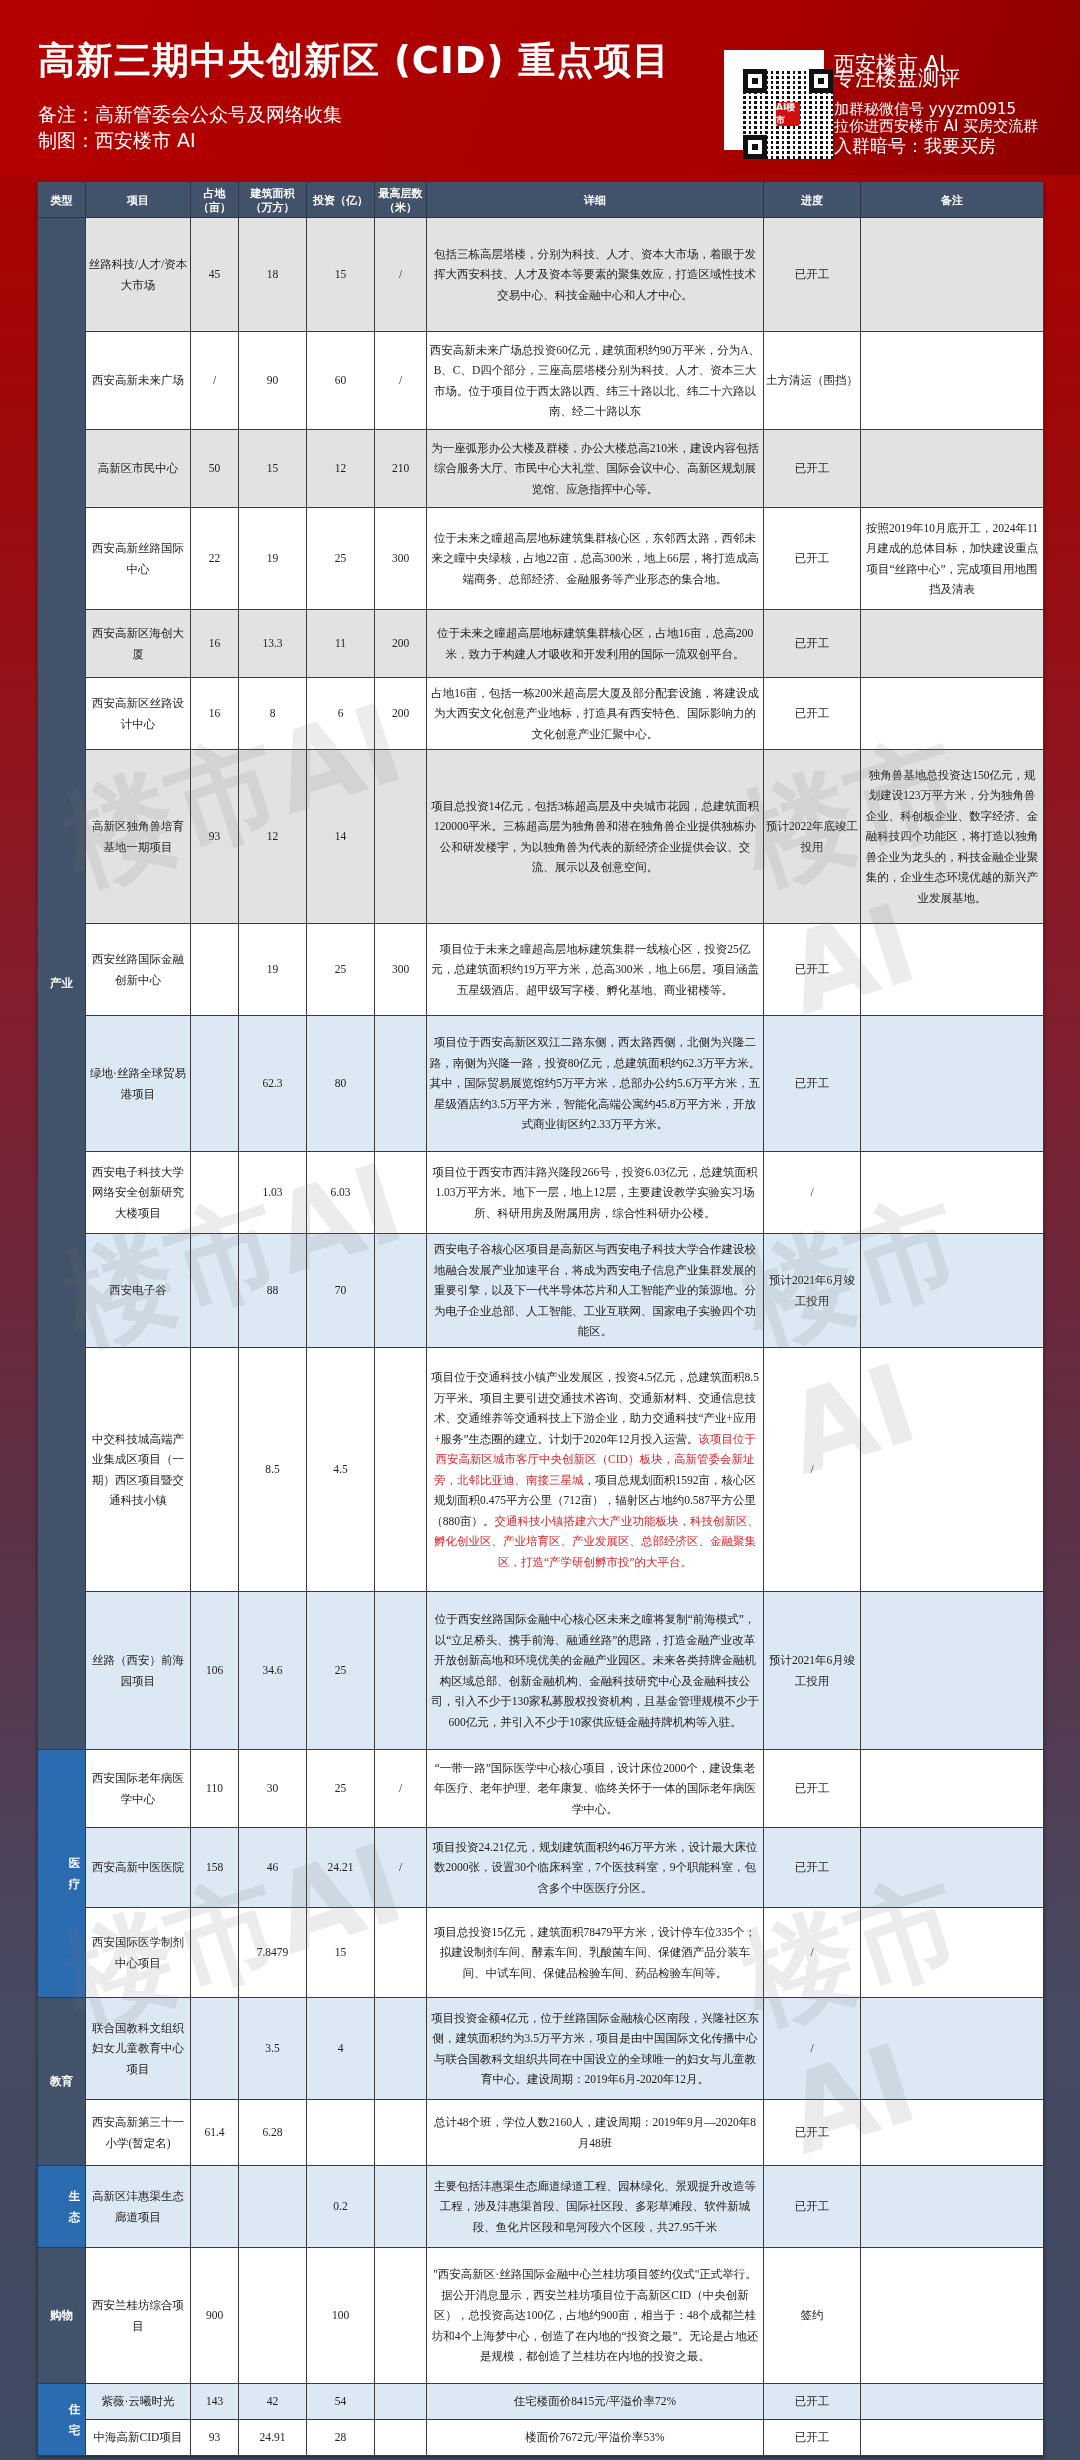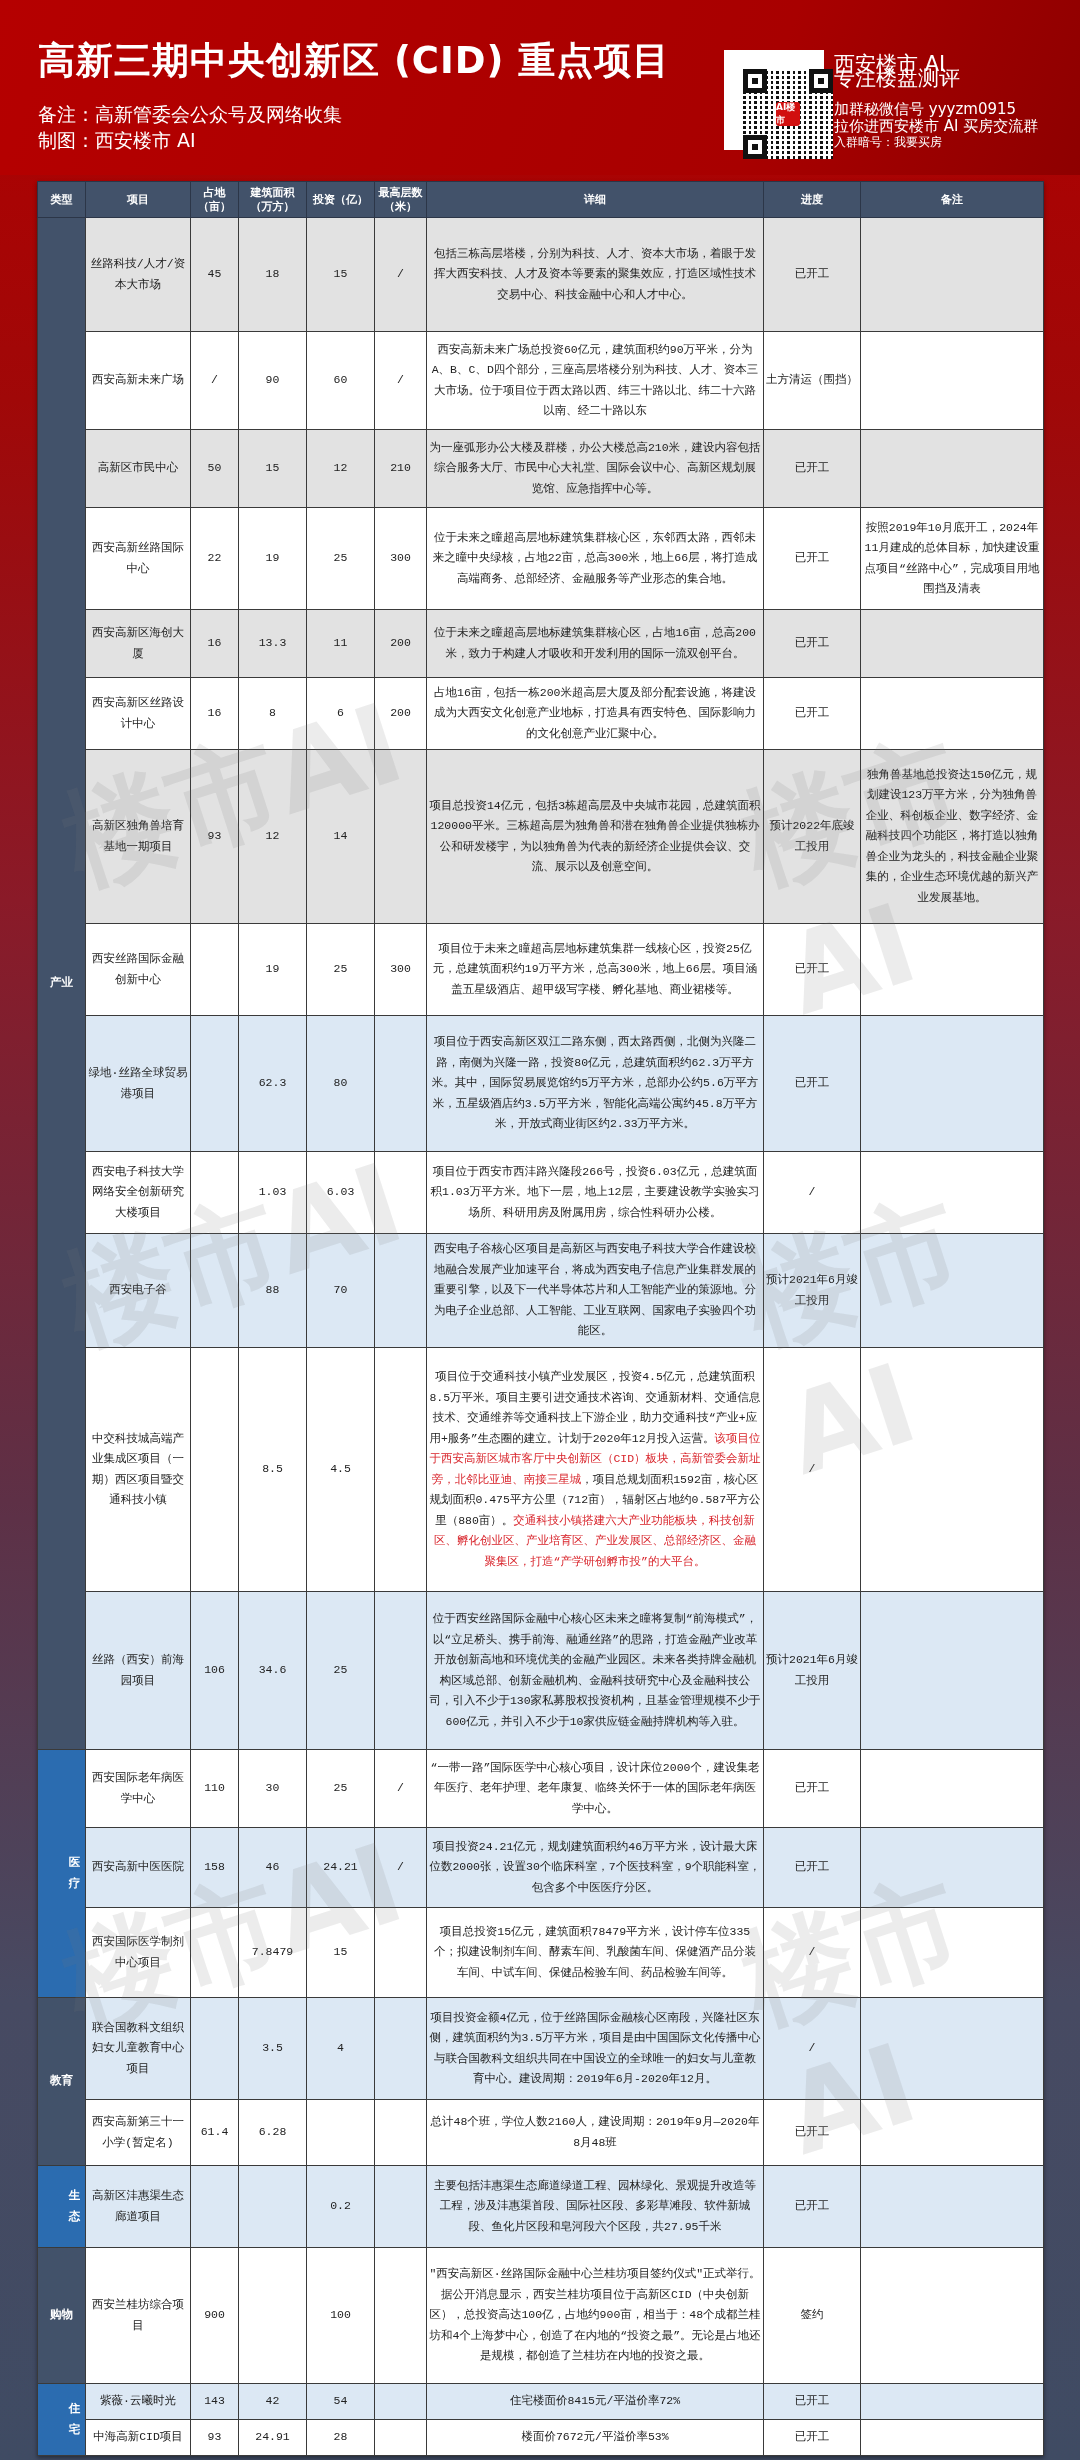--- a/index.html
+++ b/index.html
@@ -40,26 +40,26 @@
   .qr-logo {
     position: absolute; left: 33px; top: 33px; width: 24px; height: 24px;
     background: #d10f0f; color: #fff; font-size: 9px; font-weight: bold;
     display: flex; align-items: center; justify-content: center; border-radius: 3px;
   }
   .brand { position: absolute; left: 834px; color: #fff; }
   .brand.b1 { top: 50px; font-size: 21px; }
   .brand.b2 { top: 64px; font-size: 21px; }
   .brand.b3 { top: 100px; font-size: 15px; }
   .brand.b4 { top: 117px; font-size: 15px; }
-  .brand.b5 { top: 134px; font-size: 12px; }
+  .brand.b5 { top: 134px; font-size: 18px; }
 
   table.main {
     position: absolute; left: 37px; top: 181px; width: 1006px;
     border-collapse: collapse; table-layout: fixed;
-    font-family: Liberation Mono, monospace;
+    font-family: Liberation Serif, serif;
     box-shadow: 0 2px 4px rgba(0,0,0,0.4);
   }
   table.main th {
     background: #42526a; color: #fff; font-size: 11px; font-weight: bold;
     height: 36px; border: 1px solid #2c3648; text-align: center; line-height: 14px;
   }
   table.main td {
     border: 1px solid #3a3a3a; font-size: 11.5px; line-height: 20.5px; text-align: center;
     vertical-align: middle; padding: 0 2px;
   }

